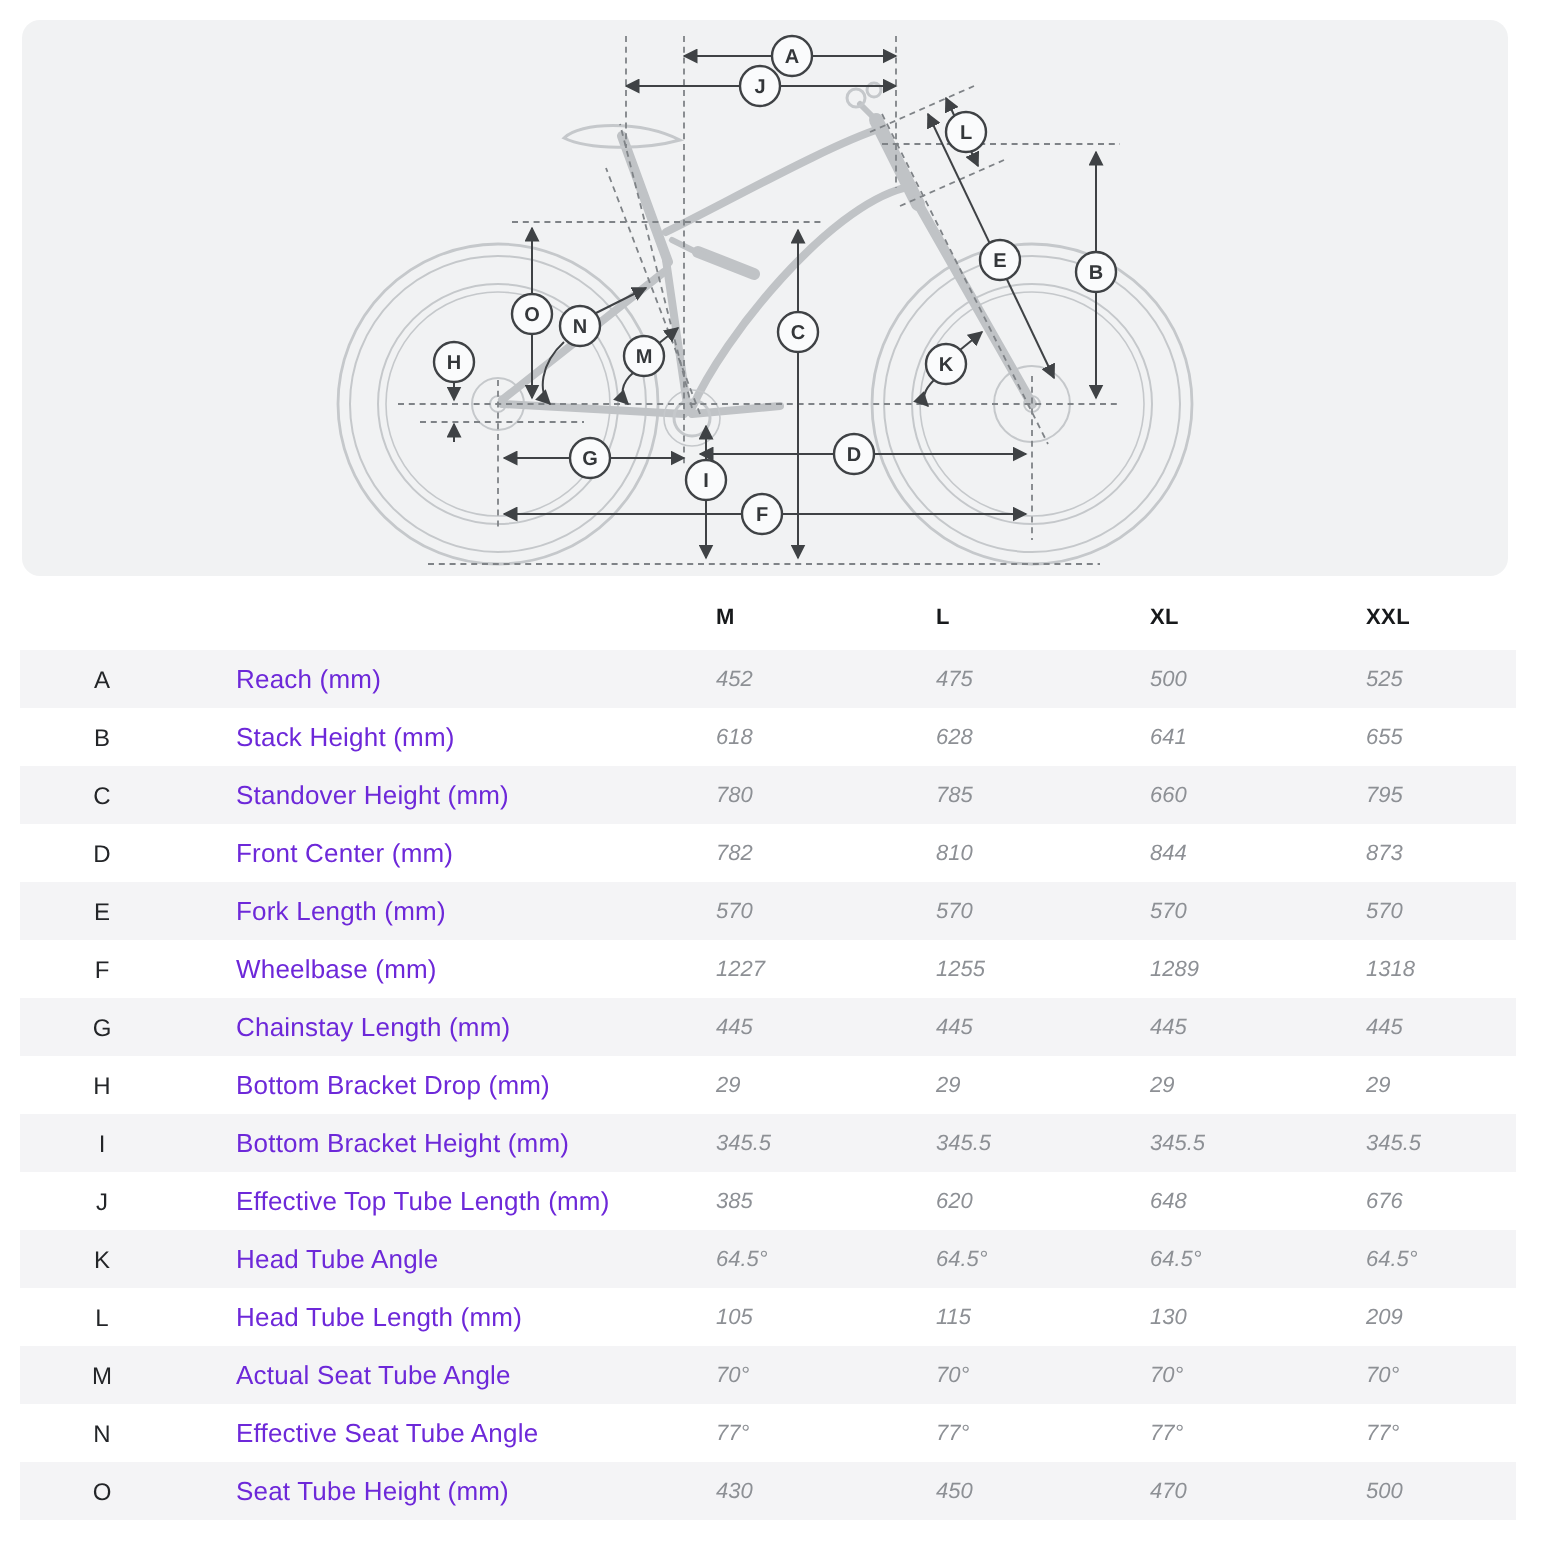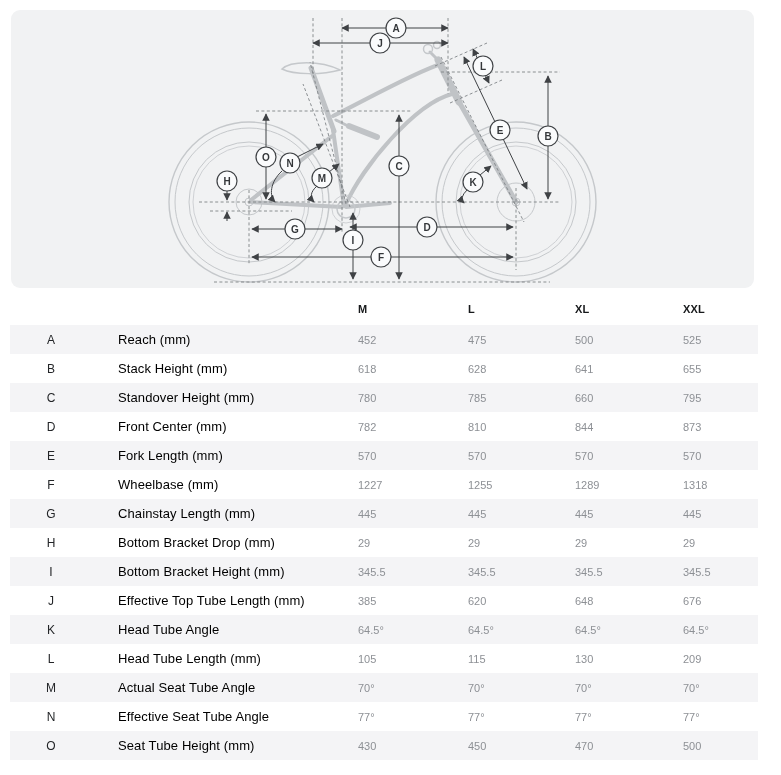--- a/index.html
+++ b/index.html
@@ -12,23 +12,23 @@
   .dim-letter{font-family:"Liberation Sans",sans-serif;font-size:10px;font-weight:bold;fill:#34373a;}
 
   
   .geo-table{position:absolute;top:293px;left:10px;width:748px;}
   .t-head,.t-row{display:grid;grid-template-columns:82px 240px 110px 107px 108px auto;align-items:center;}
   .t-head{height:32px;}
   .t-row{height:29px;}
   .rows .t-row:nth-child(odd){background:#f4f4f6;}
   .c-col{padding-left:26px;font-size:11px;font-weight:bold;color:#17191b;letter-spacing:.2px;}
   .c-letter{text-align:center;font-size:12px;color:#232528;}
-  .c-label{padding-left:26px;font-size:13px;color:#000000;letter-spacing:.1px;
+  .c-label{padding-left:26px;font-size:13px;color:#6d28d9;letter-spacing:.1px;
            white-space:nowrap;overflow:hidden;}
-  .c-val{padding-left:26px;font-size:11px;color:#8d9095;white-space:nowrap;}
+  .c-val{padding-left:26px;font-size:11px;color:#8d9095;white-space:nowrap;font-style:italic;}
 </style>
 </head>
 <body>
 
 <div class="diagram-wrap">
 <svg width="781" height="292" viewBox="0 0 781 292">
   <defs>
     <marker id="ah" viewBox="0 0 8 8" refX="7.2" refY="4" markerWidth="7.5" markerHeight="7.5" orient="auto-start-reverse">
       <path d="M0,0 L8,4 L0,8 z" fill="#3f4245"></path>
     </marker>

